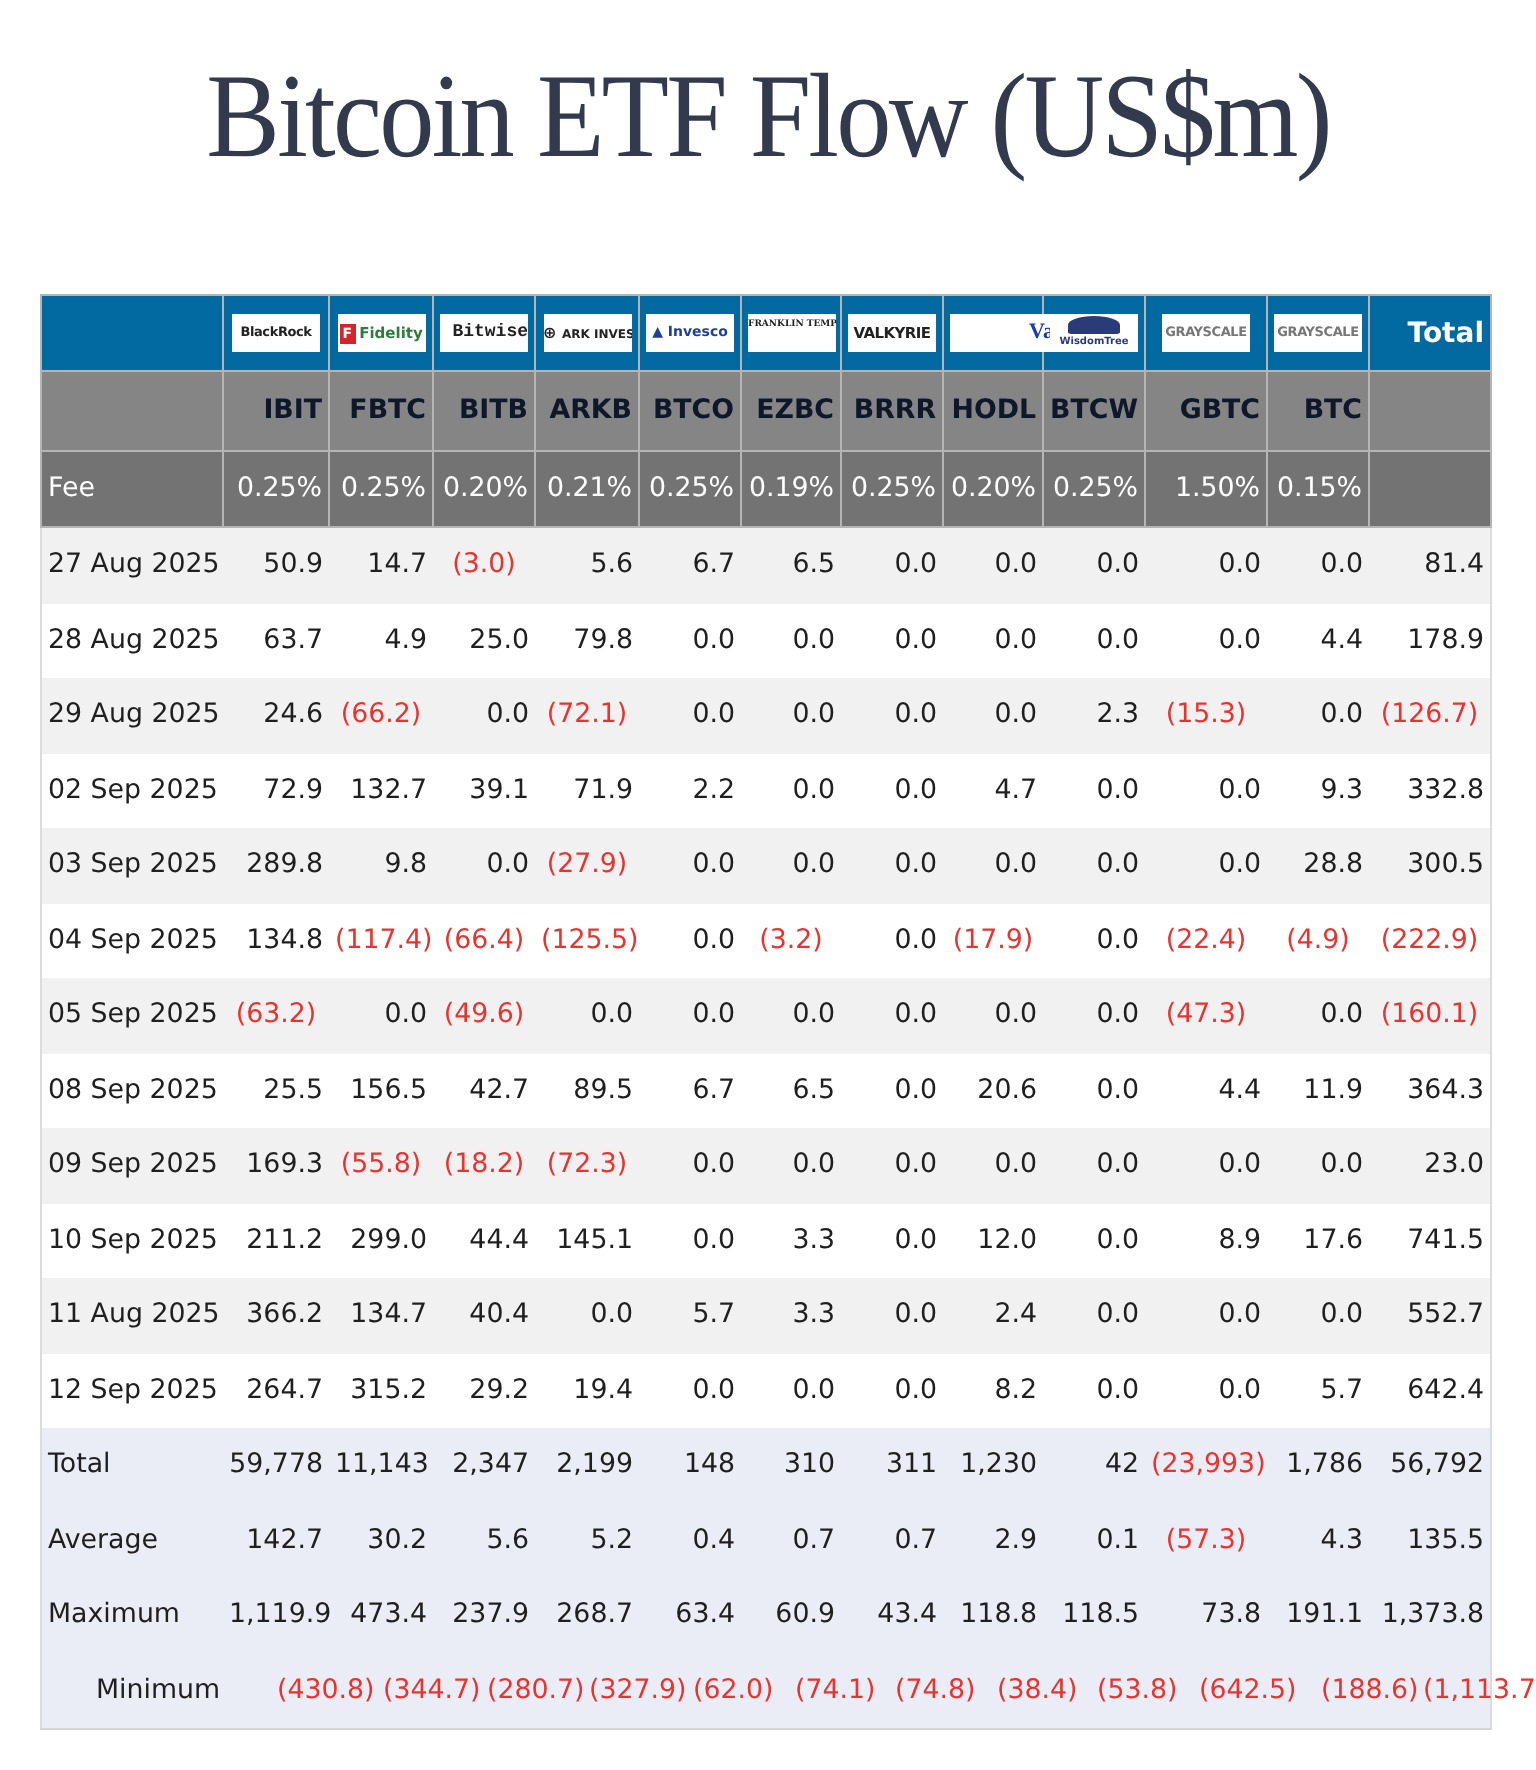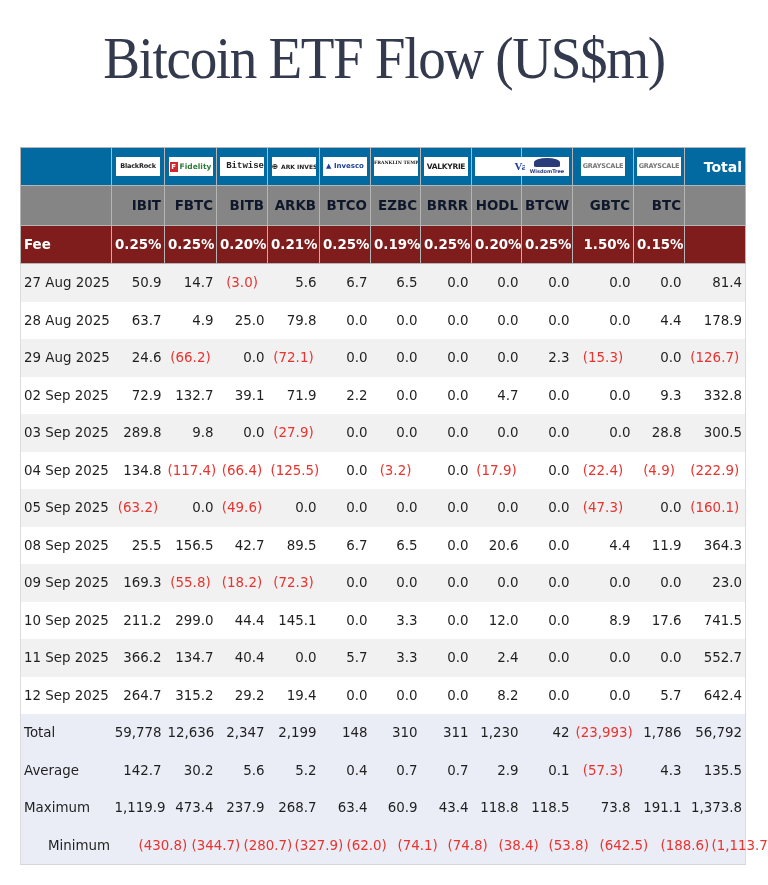--- a/index.html
+++ b/index.html
@@ -12,21 +12,21 @@
   }
   table.flow {
     position: absolute; left: 20px; top: 147px; width: 725px;
     border-collapse: collapse; table-layout: fixed;
     font-family: "DejaVu Sans", sans-serif; font-size: 13.4px; color: #1f1f1f;
     border-right: 1px solid #dcdcdc; border-left: 1px solid #dcdcdc;
   }
   table.flow th, table.flow td { padding: 0 3px; white-space: nowrap; overflow: visible; }
   thead tr.logos th { height: 37px; background: #0369a1; border: 1px solid #b5b5b5; }
   thead tr.tickers th { height: 39px; background: #858585; color: #0f172a; font-weight: bold; text-align: right; border: 1px solid #b5b5b5; font-size: 13.4px; }
-  thead tr.fees th { height: 37px; background: #7f1d1d; color: #ffffff; font-weight: bold; text-align: right; border: 1px solid #b5b5b5; font-size: 13.4px; }
+  thead tr.fees th { height: 37px; background: #737373; color: #ffffff; font-weight: normal; text-align: right; border: 1px solid #b5b5b5; font-size: 13.4px; }
   thead tr.fees th.lbl { text-align: left; }
   thead tr.logos th.total-h { color: #ffffff; font-weight: bold; text-align: right; font-size: 14px; }
   .logo {
     display: inline-block; background: #ffffff; height: 19px; line-height: 19px;
     width: 44px; font-size: 7px; text-align: center; color: #222; vertical-align: middle;
     overflow: hidden;
   }
   .logo.blackrock { font-weight: bold; font-size: 6.5px; letter-spacing: -0.2px; }
   .logo.fidelity { color: #2e7d3a; font-weight: bold; font-size: 7.5px; }
   .logo.fidelity .f { display: inline-block; background: #d3262b; color: #fff; width: 8px; height: 10px; line-height: 10px; font-size: 7px; margin-right: 2px; }
@@ -261,21 +261,21 @@
         <td>0.0</td>
         <td>3.3</td>
         <td>0.0</td>
         <td>12.0</td>
         <td>0.0</td>
         <td>8.9</td>
         <td>17.6</td>
         <td>741.5</td>
       </tr>
       <tr>
-        <td class="date">11 Sep 2025</td>
+        <td class="date">11 Aug 2025</td>
         <td>366.2</td>
         <td>134.7</td>
         <td>40.4</td>
         <td>0.0</td>
         <td>5.7</td>
         <td>3.3</td>
         <td>0.0</td>
         <td>2.4</td>
         <td>0.0</td>
         <td>0.0</td>
@@ -295,21 +295,21 @@
         <td>0.0</td>
         <td>0.0</td>
         <td>5.7</td>
         <td>642.4</td>
       </tr>
     </tbody>
   <tfoot>
       <tr>
         <td class="lbl">Total</td>
         <td>59,778</td>
-        <td>12,636</td>
+        <td>11,143</td>
         <td>2,347</td>
         <td>2,199</td>
         <td>148</td>
         <td>310</td>
         <td>311</td>
         <td>1,230</td>
         <td>42</td>
         <td class="neg">(23,993)</td>
         <td>1,786</td>
         <td>56,792</td>

